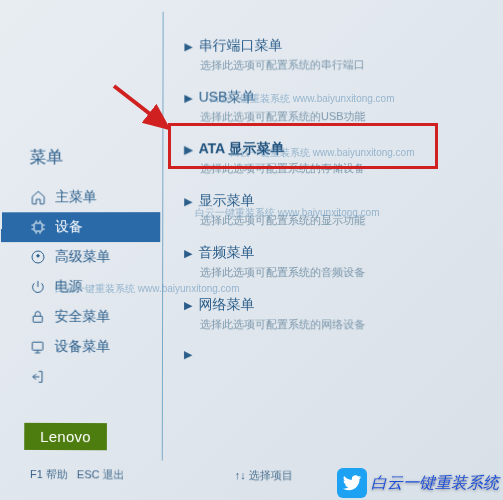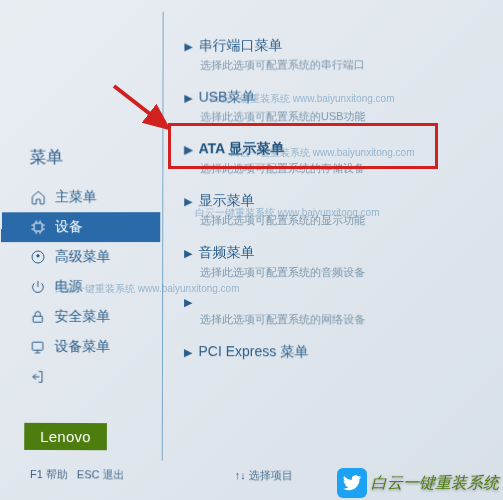--- a/index.html
+++ b/index.html
@@ -147,21 +147,21 @@
     gap: 4px;
   }
   .promo .bird {
     width: 30px; height: 30px;
     background: #1da1f2;
     border-radius: 6px;
     display: flex; align-items: center; justify-content: center;
   }
   .promo .bird svg { width: 20px; height: 20px; fill: #fff; }
   .promo .txt {
-    color: #4d7c0f;
+    color: #1d4ed8;
     font-size: 16px;
     font-weight: 500;
     text-shadow: 0 1px 3px rgba(0,0,0,.4);
     font-style: italic;
   }
 </style>
 </head>
 <body>
 
 <div class="screen">
@@ -270,27 +270,27 @@
     <div class="r-item">
       <div class="line1">
           <span class="chev">▶</span>
           <span>音频菜单</span>
         </div>
       <div class="desc">选择此选项可配置系统的音频设备</div>
     </div>
     <div class="r-item">
       <div class="line1">
           <span class="chev">▶</span>
+          <span>网络菜单</span>
         </div>
       <div class="desc">选择此选项可配置系统的网络设备</div>
     </div>
     <div class="r-item">
       <div class="line1">
           <span class="chev">▶</span>
-          <span>PCI Express 菜单</span>
         </div>
     </div>
   </div>
 
   <div class="lenovo-badge">Lenovo</div>
 
   <div class="footer-bar">
     <span><span class="k">F1</span>&nbsp;<span>帮助</span>&nbsp;&nbsp;&nbsp;<span class="k">ESC</span>&nbsp;<span>退出</span></span>
     <span><span class="k">↑↓</span>&nbsp;<span>选择项目</span></span>
   </div>

